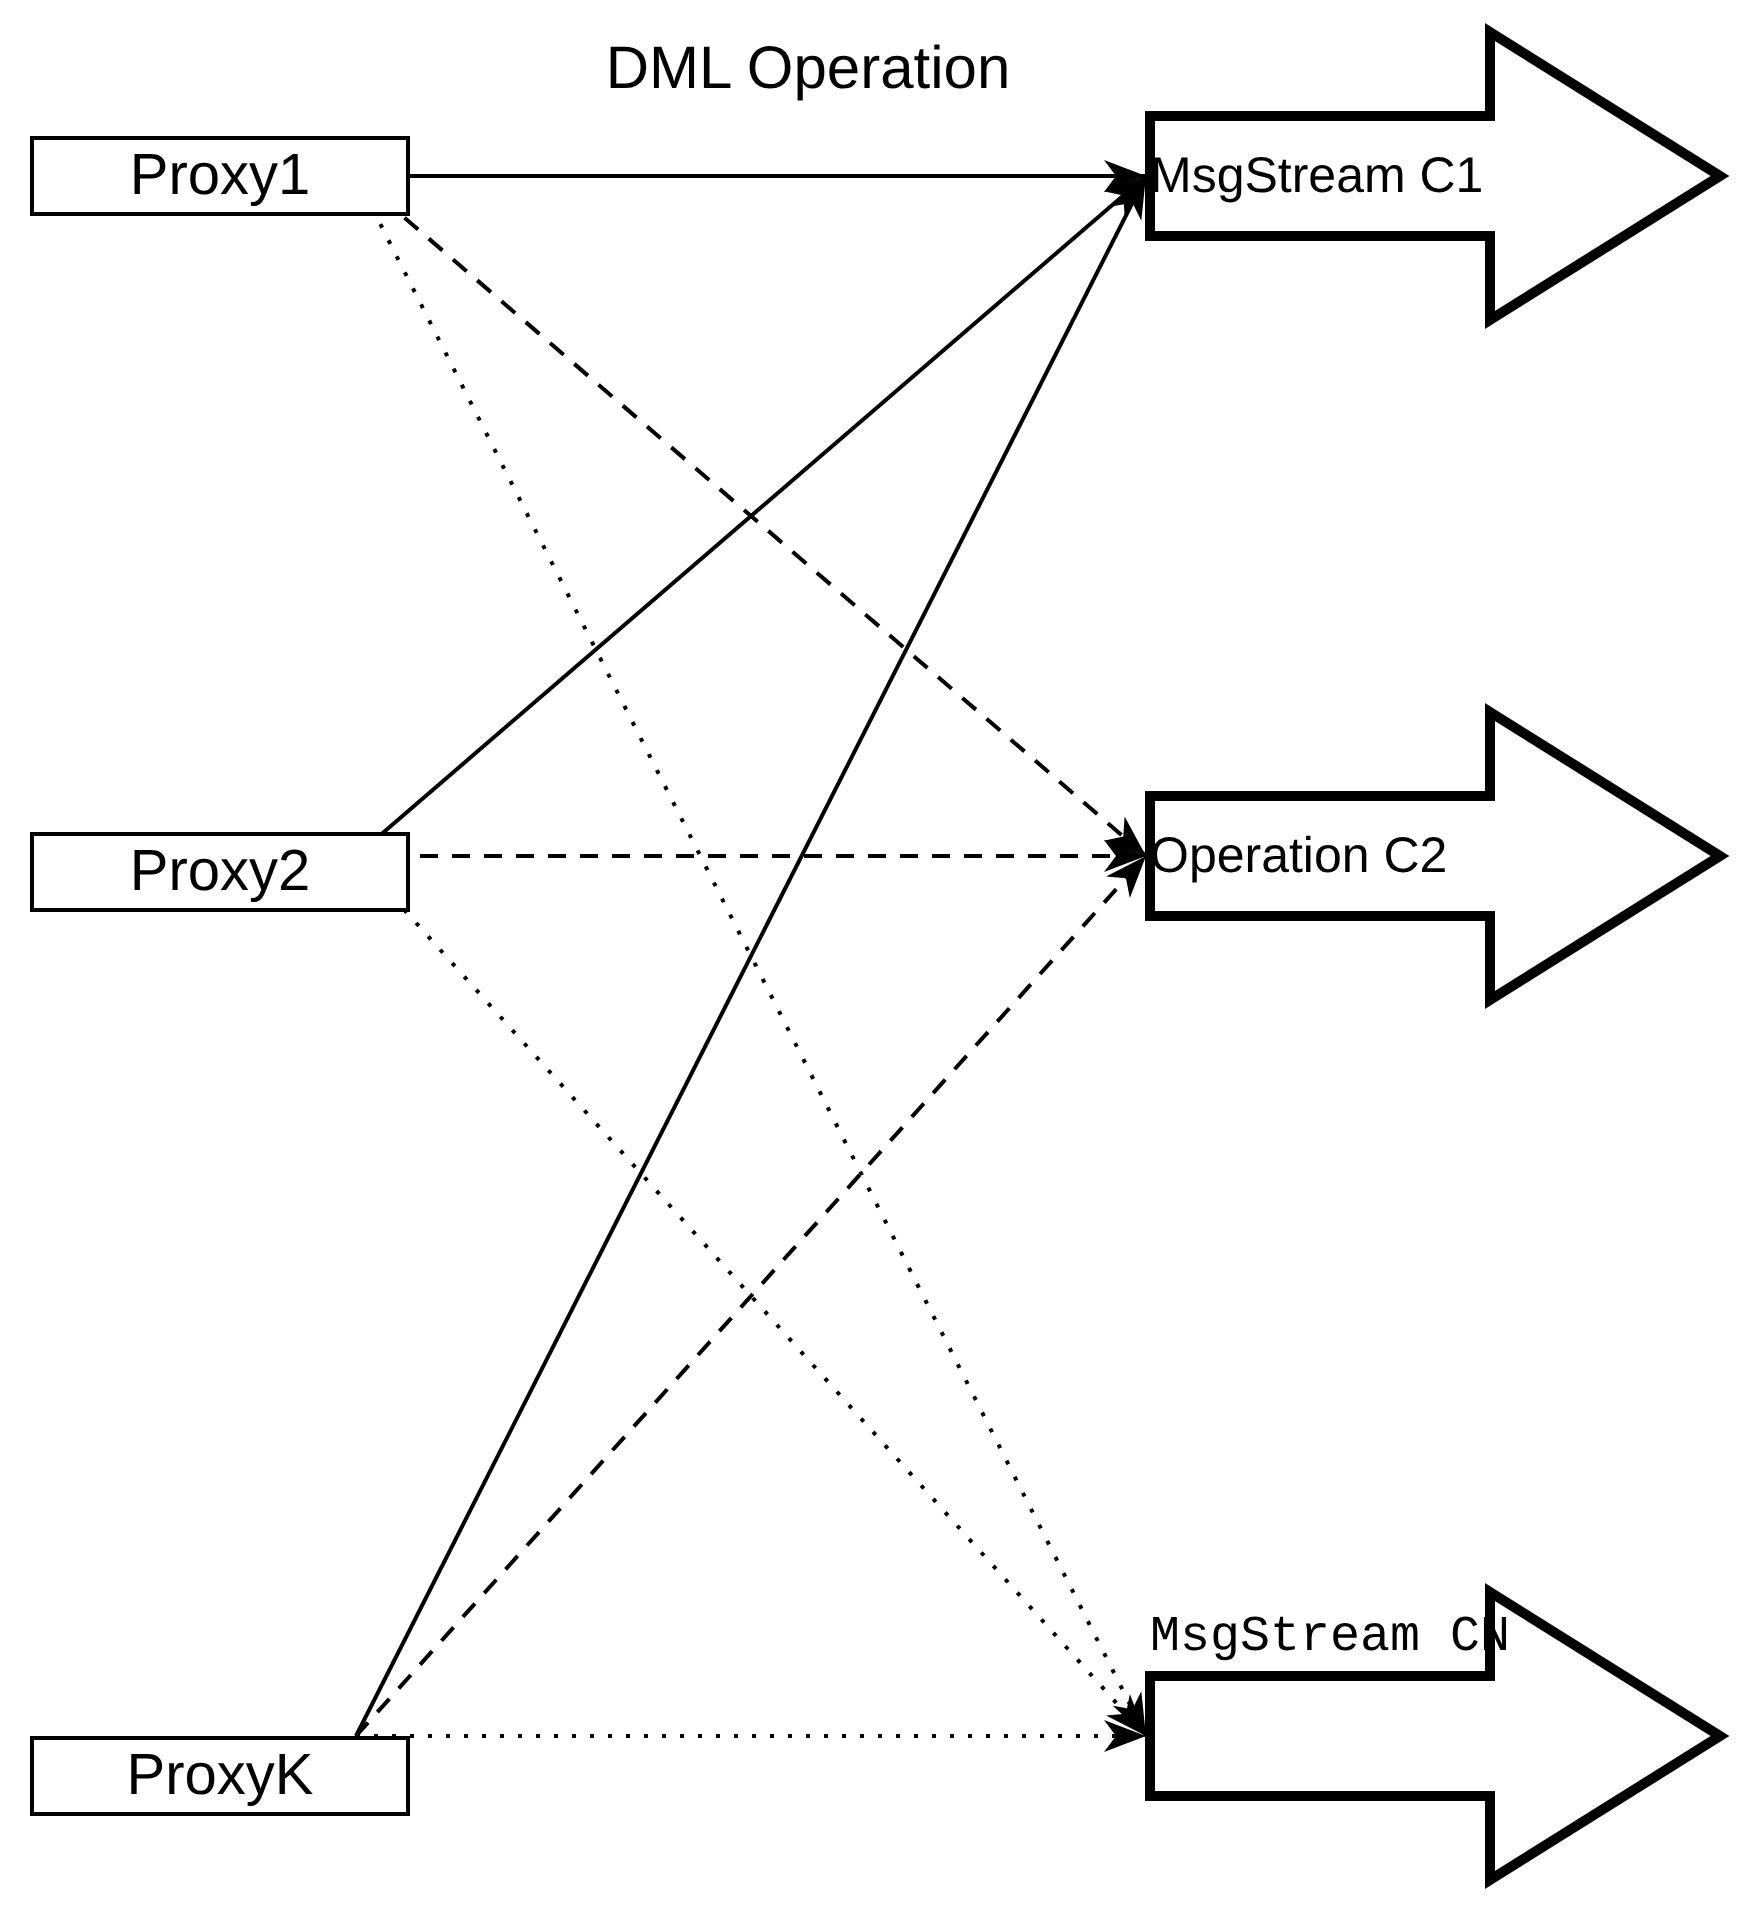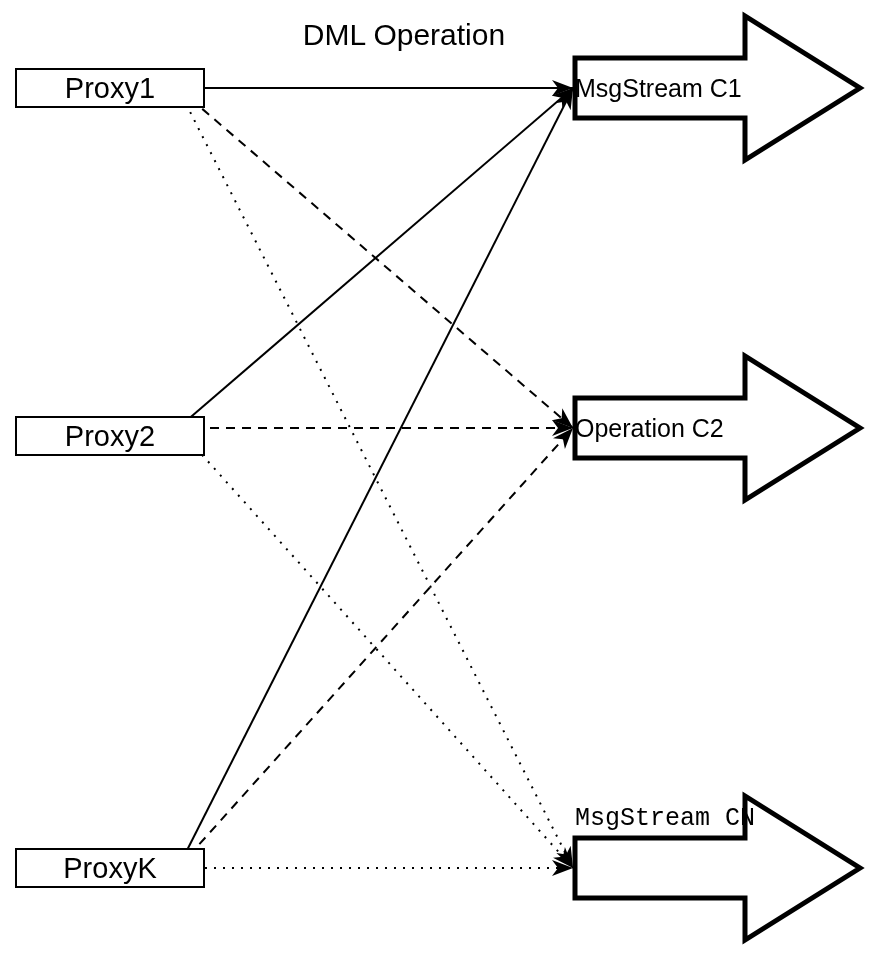--- a/index.html
+++ b/index.html
@@ -88,21 +88,21 @@
   <div class="title-block">
     <div>DML Operation</div>
   </div>
 
   <div class="proxy-box" style="top: 68px;">
     <span>Proxy1</span>
   </div>
   <div class="proxy-box" style="top: 388px; margin-top: 28px;">
     <span>Proxy2</span>
   </div>
-  <div class="proxy-box" style="top: 848px;">
+  <div class="proxy-box" style="top: 868px;">
     <span>ProxyK</span>
   </div>
 
   <div class="stream-label" style="top: 73px;">MsgStream C1</div>
   <div class="stream-label" style="top: 413px;">Operation C2</div>
   <div class="stream-label" style="top: 804px; font-family: Liberation Mono, monospace;">MsgStream CN</div>
 
 </div>
 
 </body></html>

